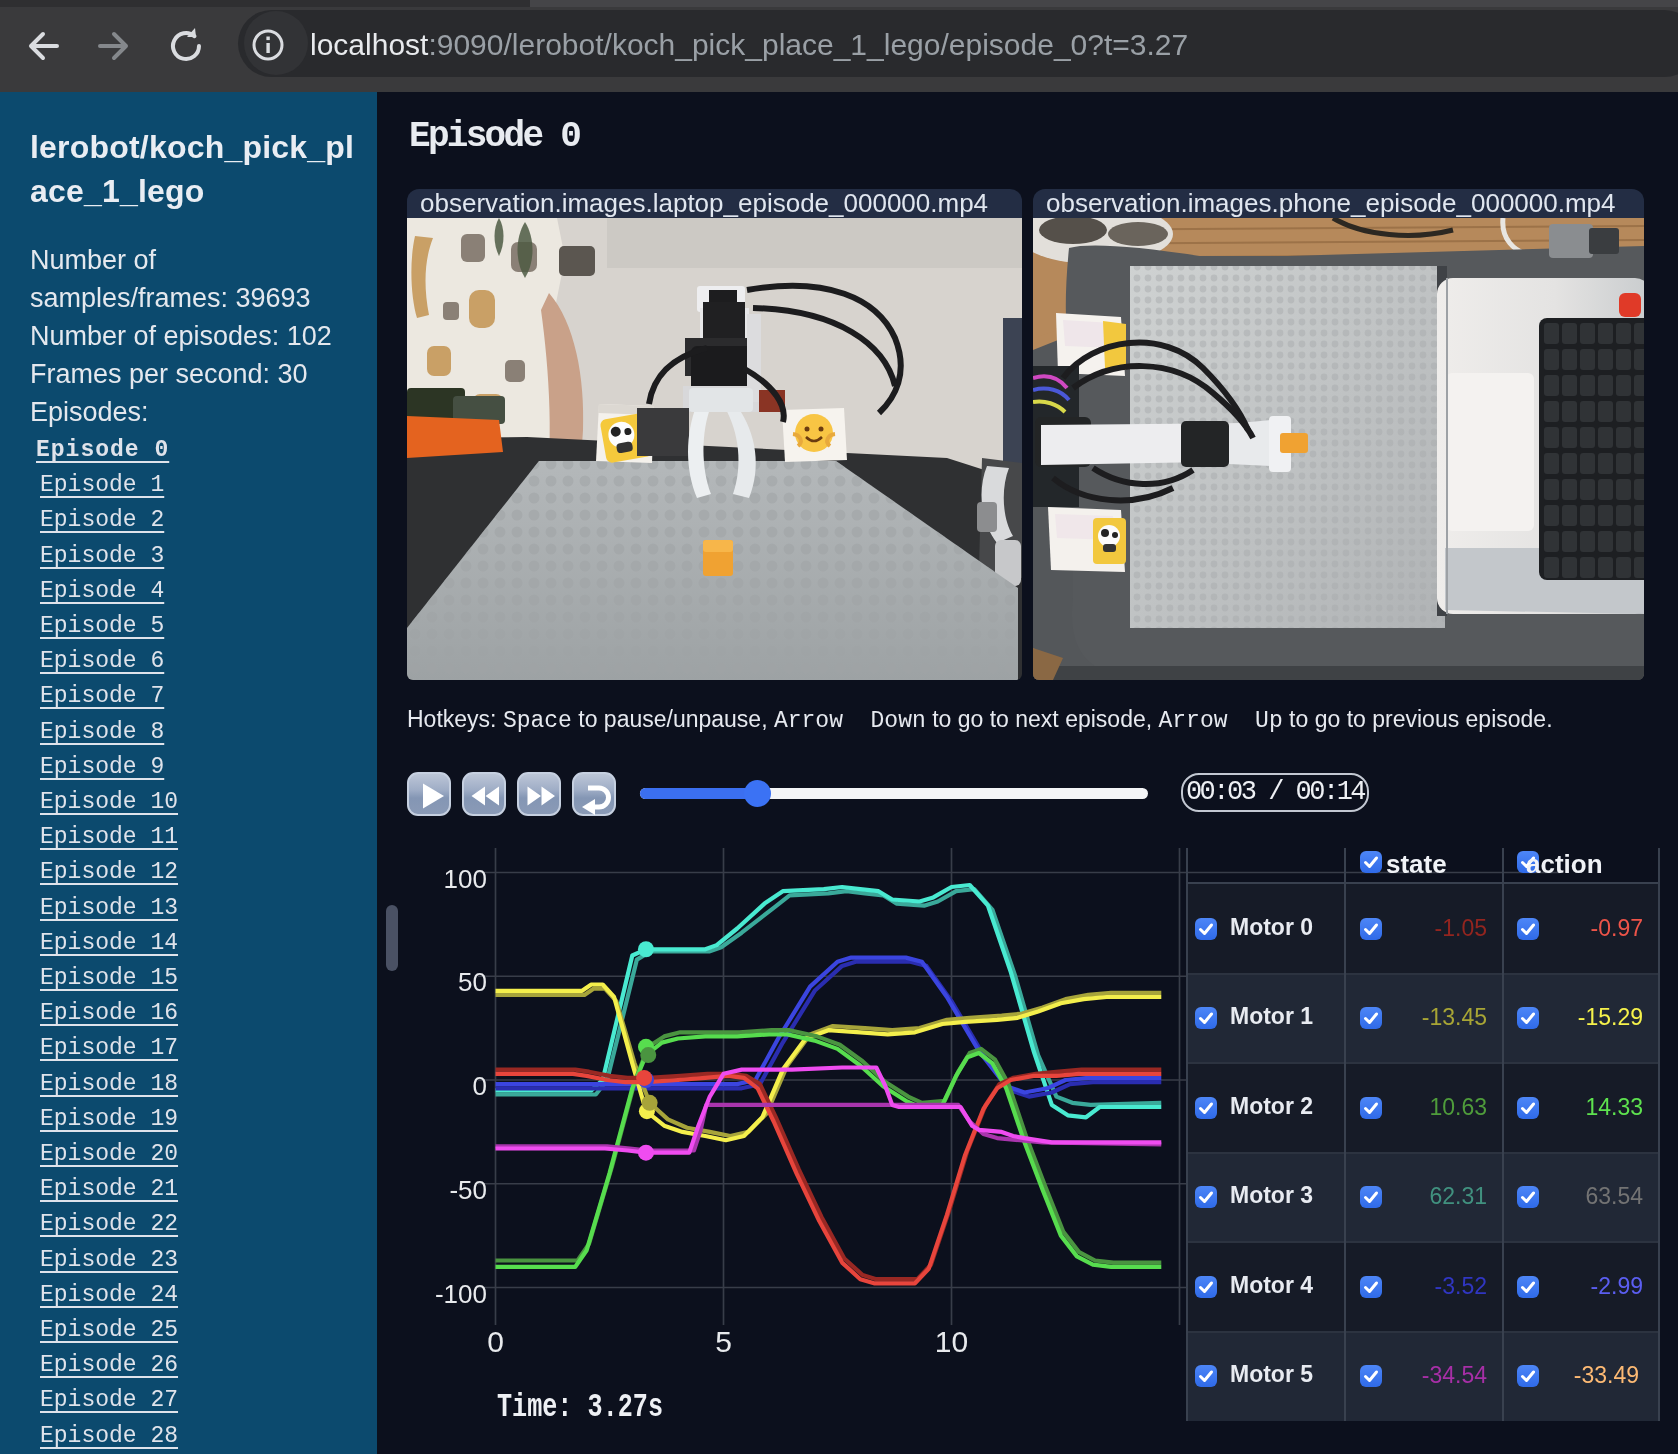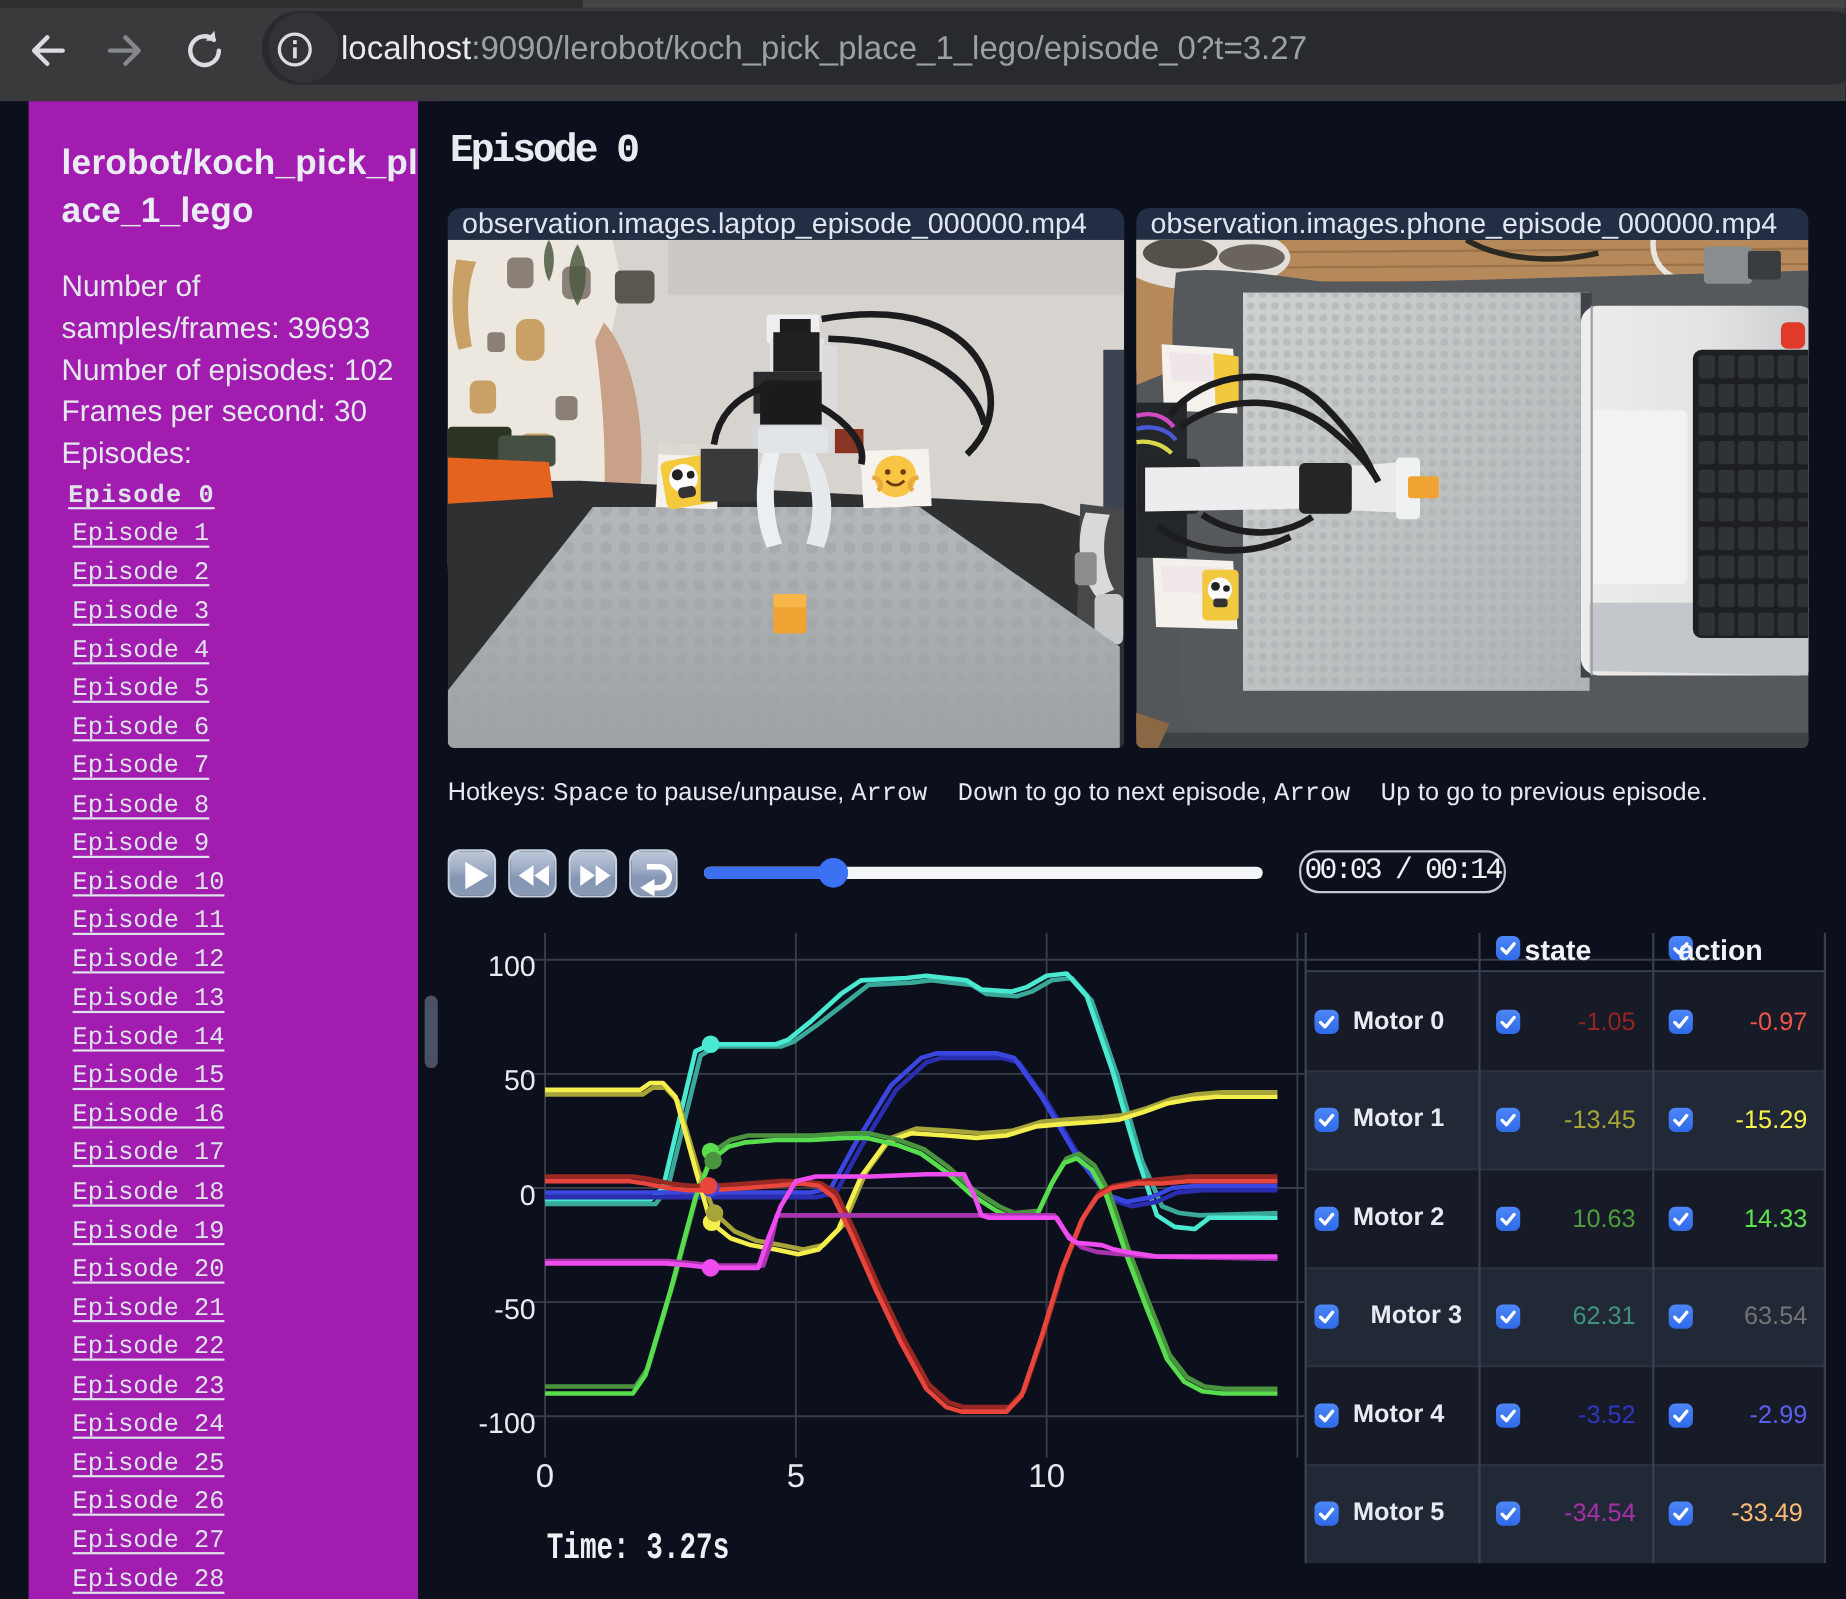--- a/index.html
+++ b/index.html
@@ -6,21 +6,21 @@
   html,body { width:1678px; height:1454px; overflow:hidden; }
   body { background:#0c101d; font-family:"Liberation Sans",sans-serif; position:relative; }
   .abs { position:absolute; }
   
   #toolbar { position:absolute; left:0; top:0; width:1678px; height:92px; background:#3a3a3c; }
   #toolbar .pill { position:absolute; left:238px; top:10px; width:1460px; height:67px; border-radius:34px; background:#292a2d; }
   #toolbar .hovc { position:absolute; left:244px; top:11px; width:64px; height:64px; border-radius:32px; background:#323336; }
   #url { position:absolute; left:310px; top:0; height:92px; line-height:90px; font-size:30px; color:#9aa0a6; white-space:nowrap; }
   #url b { color:#e8eaed; font-weight:400; }
   
-  #sidebar { position:absolute; left:0; top:92px; width:377px; height:1362px; background:#a21caf;margin-left:26px; }
+  #sidebar { position:absolute; left:0; top:92px; width:377px; height:1362px; background:#0c4a6e; }
   #sb-title { position:absolute; left:30px; top:33px; font-size:32px; font-weight:bold; color:#e9edf3; line-height:44px; letter-spacing:0.2px; }
   #sb-info { position:absolute; left:30px; top:149px; font-size:27px; color:#e4e8ee; line-height:38px; }
   #eplist { position:absolute; left:40px; top:341px; font-family:"Liberation Mono",monospace; font-size:23px; line-height:35.2px; color:#dfe3eb; }
   #eplist div { text-decoration:underline; text-underline-offset:5px; }
   #eplist .ep0 { font-weight:bold; margin-left:-4px; letter-spacing:1px; }
   
   #main { position:absolute; left:380px; top:92px; width:1298px; height:1362px; background:#0c101d; }
   #thumb { position:absolute; left:6px; top:813px; width:12px; height:66px; border-radius:6px; background:#4a5164; }
   #h2 { position:absolute; left:29px; top:24px; font-family:"Liberation Mono",monospace; font-weight:bold; font-size:36px; letter-spacing:-2.7px; color:#e8ebf0; }
   .vidbox { position:absolute; top:97px; }
@@ -480,21 +480,21 @@
         </svg>
       </div>
       <div class="val" style="left:355px;top:245.5px;width:102px;color:#5ee24f">14.33</div>
       <div class="trow" style="top:304.5px;height:89.5px;background:#212836"></div>
       <div class="rline" style="top:303.5px"></div>
       <div class="cbx" style="left:9px;top:338px">
         <svg width="22" height="22" viewBox="0 0 22 22">
           <path d="M5.5 11.5 L9.5 15.5 L16.5 7" stroke="#fff" stroke-width="3" fill="none" stroke-linecap="round" stroke-linejoin="round"></path>
         </svg>
       </div>
-      <div class="mlabel" style="left:60px;top:334px">Motor 3</div>
+      <div class="mlabel" style="left:44px;top:334px">Motor 3</div>
       <div class="cbx" style="left:174px;top:338px">
         <svg width="22" height="22" viewBox="0 0 22 22">
           <path d="M5.5 11.5 L9.5 15.5 L16.5 7" stroke="#fff" stroke-width="3" fill="none" stroke-linecap="round" stroke-linejoin="round"></path>
         </svg>
       </div>
       <div class="val" style="left:200px;top:335px;width:101px;color:#41917f">62.31</div>
       <div class="cbx" style="left:331px;top:338px">
         <svg width="22" height="22" viewBox="0 0 22 22">
           <path d="M5.5 11.5 L9.5 15.5 L16.5 7" stroke="#fff" stroke-width="3" fill="none" stroke-linecap="round" stroke-linejoin="round"></path>
         </svg>

